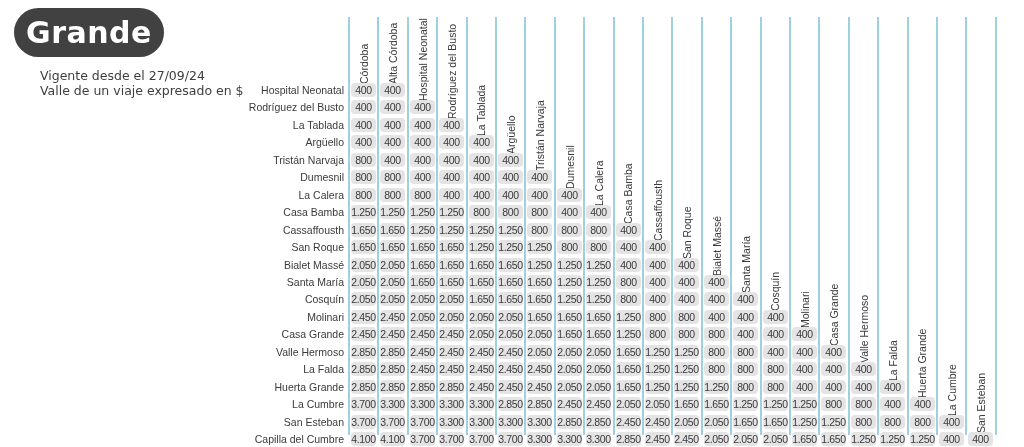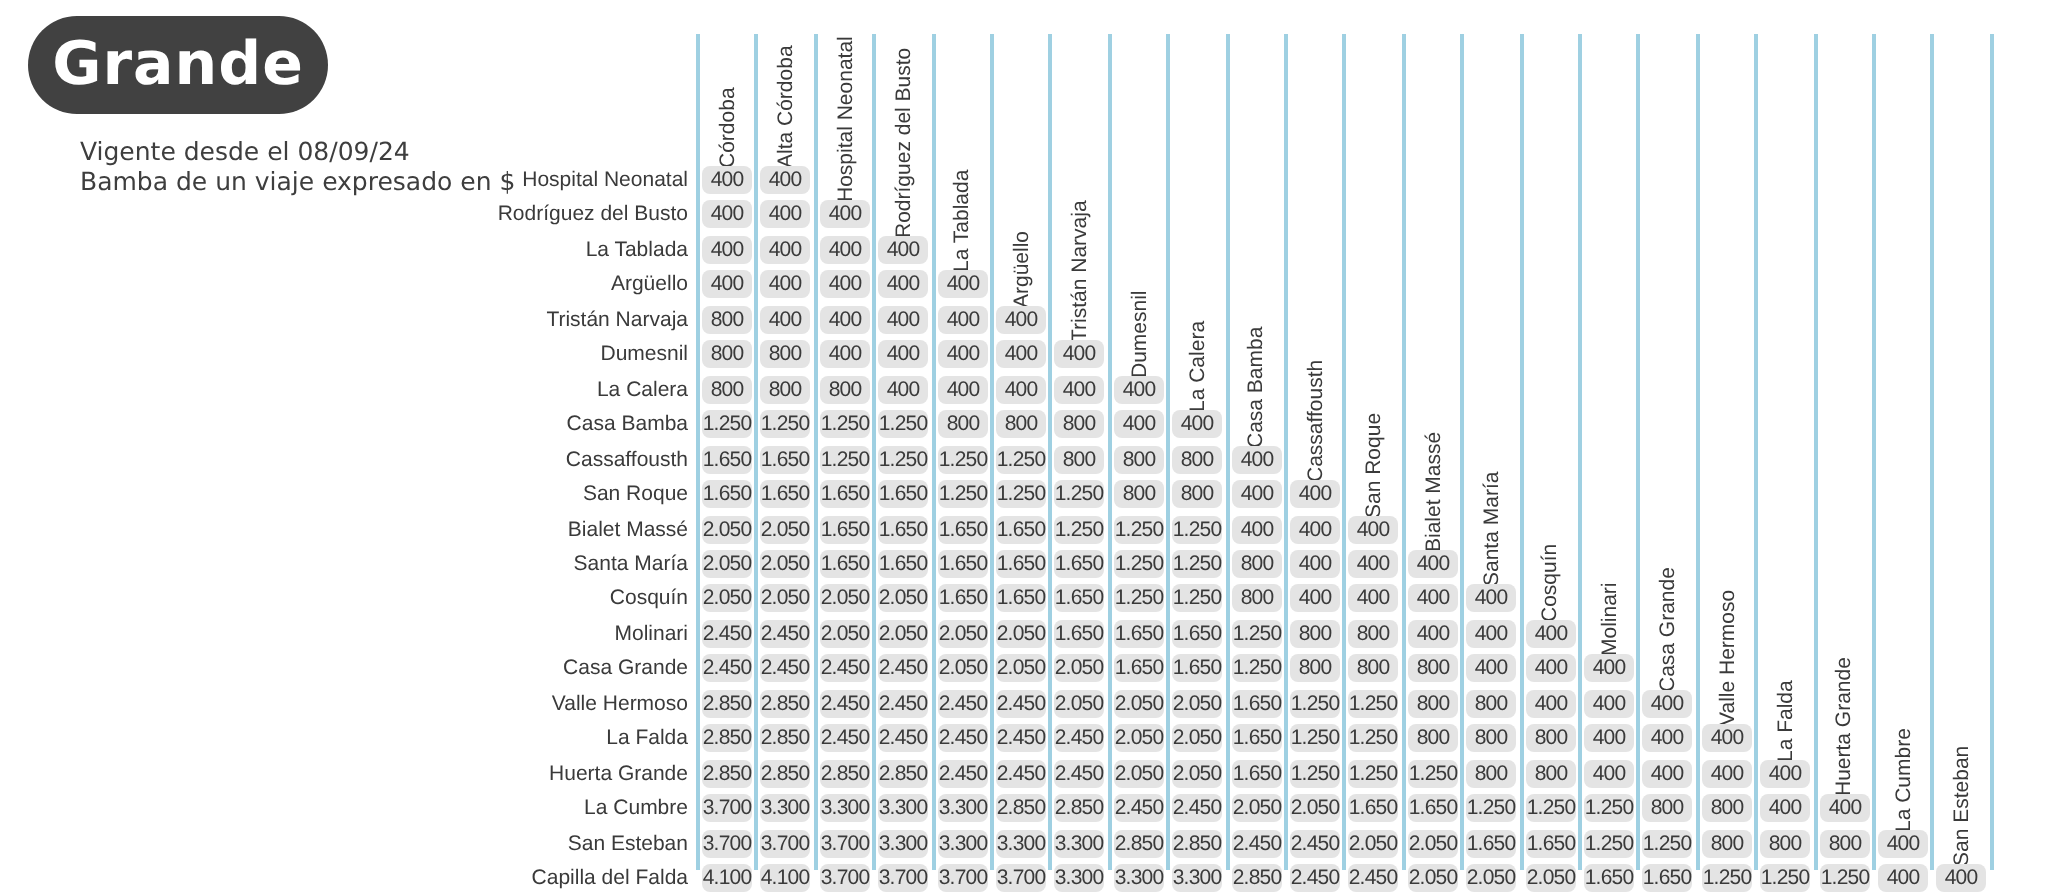--- a/index.html
+++ b/index.html
@@ -12,22 +12,22 @@
   .colhead { position:absolute; transform-origin:left bottom; transform:rotate(-90deg); white-space:nowrap; font-family:"Liberation Sans", sans-serif; font-size:10.5px; color:#3a3a3a; transform:translate(0,0) rotate(-90deg); }
   .rowlabel { position:absolute; right:calc(1024px - 344px); text-align:right; white-space:nowrap; font-size:10.5px; color:#3a3a3a; height:16px; line-height:16px; }
   .cell { position:absolute; height:14px; line-height:14px; width:25px; background:#e4e4e4; border-radius:4px; text-align:center; font-family:"Liberation Sans", sans-serif; font-size:10.5px; color:#3a3a3a; letter-spacing:-0.4px; }
 </style>
 </head>
 <body>
 
 <div class="title-pill">
   <span>Grande</span>
 </div>
-<div class="subtitle" style="top:68px;">Vigente desde el 08/09/24</div>
-<div class="subtitle" style="top:83px;">Bamba de un viaje expresado en $</div>
+<div class="subtitle" style="top:68px;">Vigente desde el 27/09/24</div>
+<div class="subtitle" style="top:83px;">Valle de un viaje expresado en $</div>
 
 <div class="grid" id="fare-grid">
     <div class="vline" style="left: 348px;"></div>
     <div class="vline" style="left: 377px;"></div>
     <div class="vline" style="left: 407px;"></div>
     <div class="vline" style="left: 436px;"></div>
     <div class="vline" style="left: 466px;"></div>
     <div class="vline" style="left: 495px;"></div>
     <div class="vline" style="left: 524px;"></div>
     <div class="vline" style="left: 554px;"></div>
@@ -311,21 +311,21 @@
     <div class="cell" style="left: 674px; top: 414.55px;">2.050</div>
     <div class="cell" style="left: 704px; top: 414.55px;">2.050</div>
     <div class="cell" style="left: 733px; top: 414.55px;">1.650</div>
     <div class="cell" style="left: 763px; top: 414.55px;">1.650</div>
     <div class="cell" style="left: 792px; top: 414.55px;">1.250</div>
     <div class="cell" style="left: 821px; top: 414.55px;">1.250</div>
     <div class="cell" style="left: 851px; top: 414.55px;">800</div>
     <div class="cell" style="left: 880px; top: 414.55px;">800</div>
     <div class="cell" style="left: 910px; top: 414.55px;">800</div>
     <div class="cell" style="left: 939px; top: 414.55px;">400</div>
-    <div class="rowlabel" style="top: 431px;">Capilla del Falda</div>
+    <div class="rowlabel" style="top: 431px;">Capilla del Cumbre</div>
     <div class="cell" style="left: 351px; top: 432px;">4.100</div>
     <div class="cell" style="left: 380px; top: 432px;">4.100</div>
     <div class="cell" style="left: 410px; top: 432px;">3.700</div>
     <div class="cell" style="left: 439px; top: 432px;">3.700</div>
     <div class="cell" style="left: 469px; top: 432px;">3.700</div>
     <div class="cell" style="left: 498px; top: 432px;">3.700</div>
     <div class="cell" style="left: 527px; top: 432px;">3.300</div>
     <div class="cell" style="left: 557px; top: 432px;">3.300</div>
     <div class="cell" style="left: 586px; top: 432px;">3.300</div>
     <div class="cell" style="left: 616px; top: 432px;">2.850</div>

